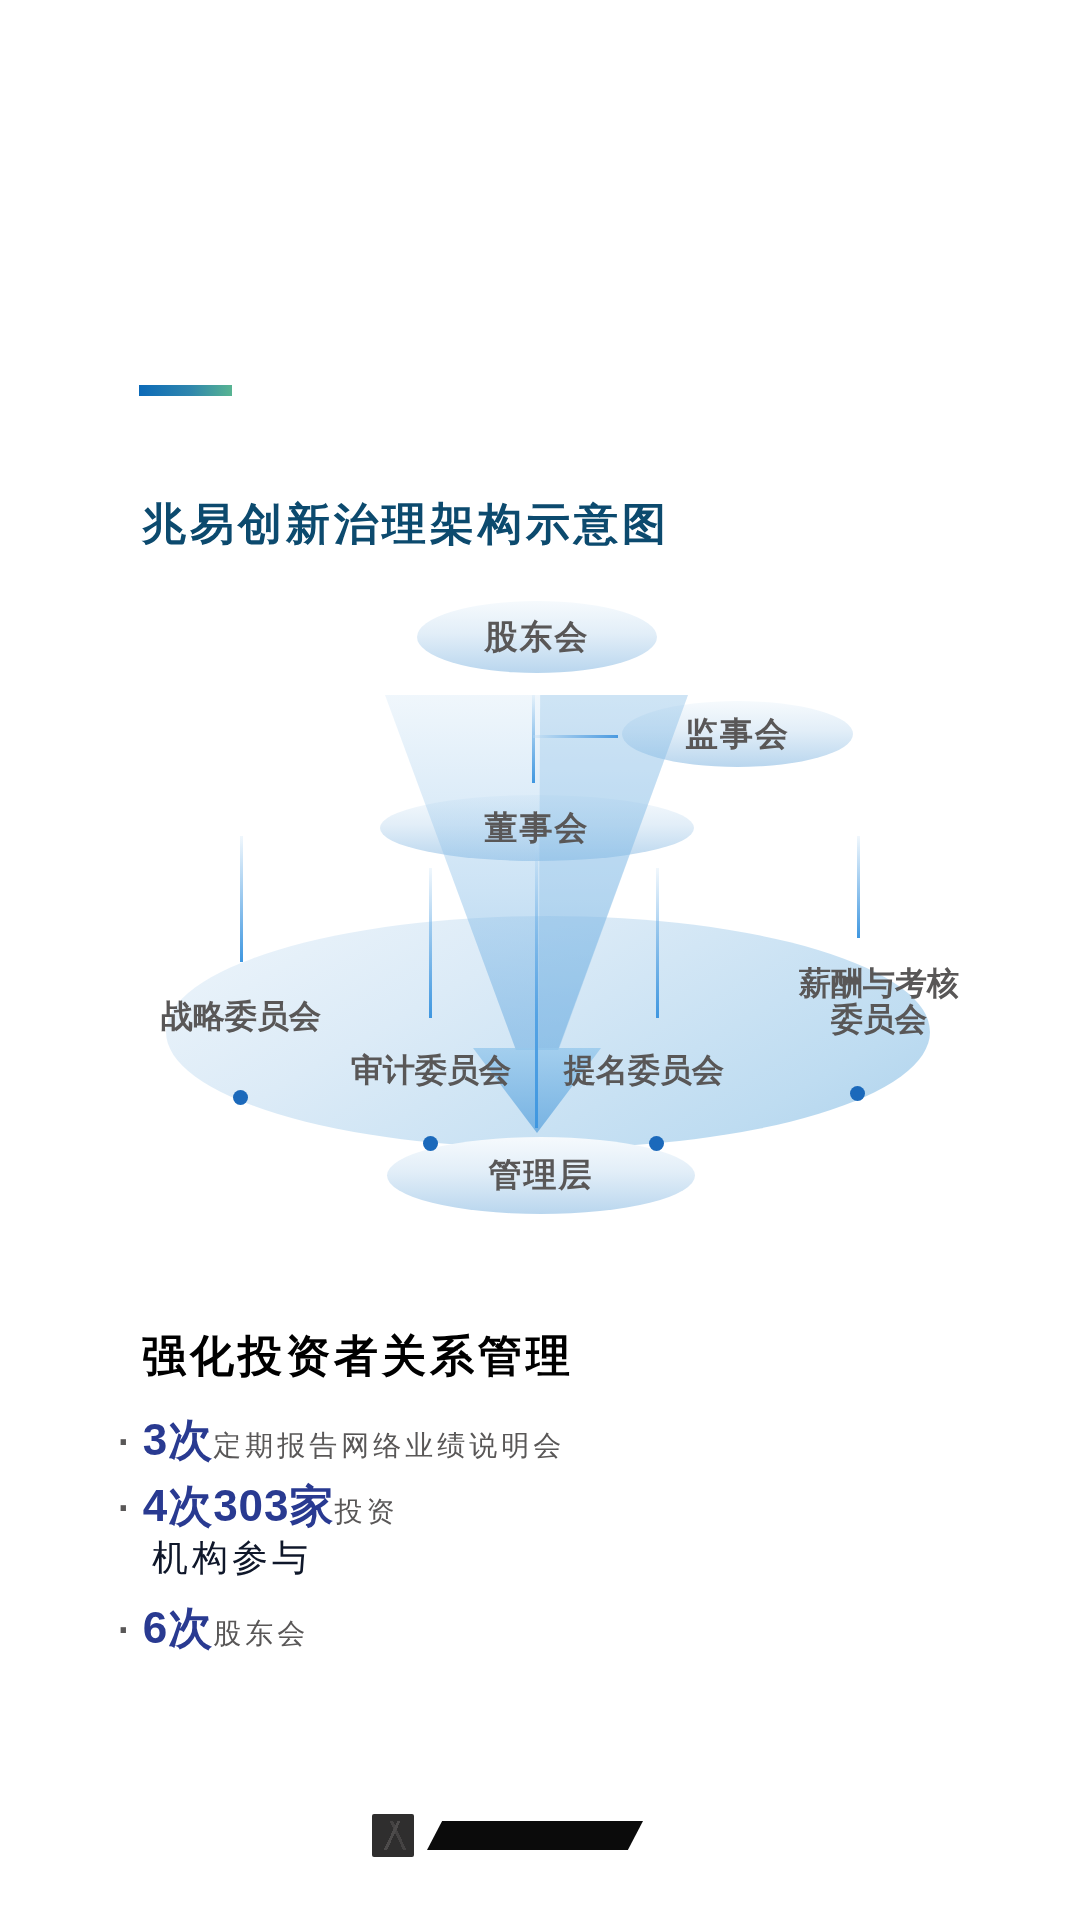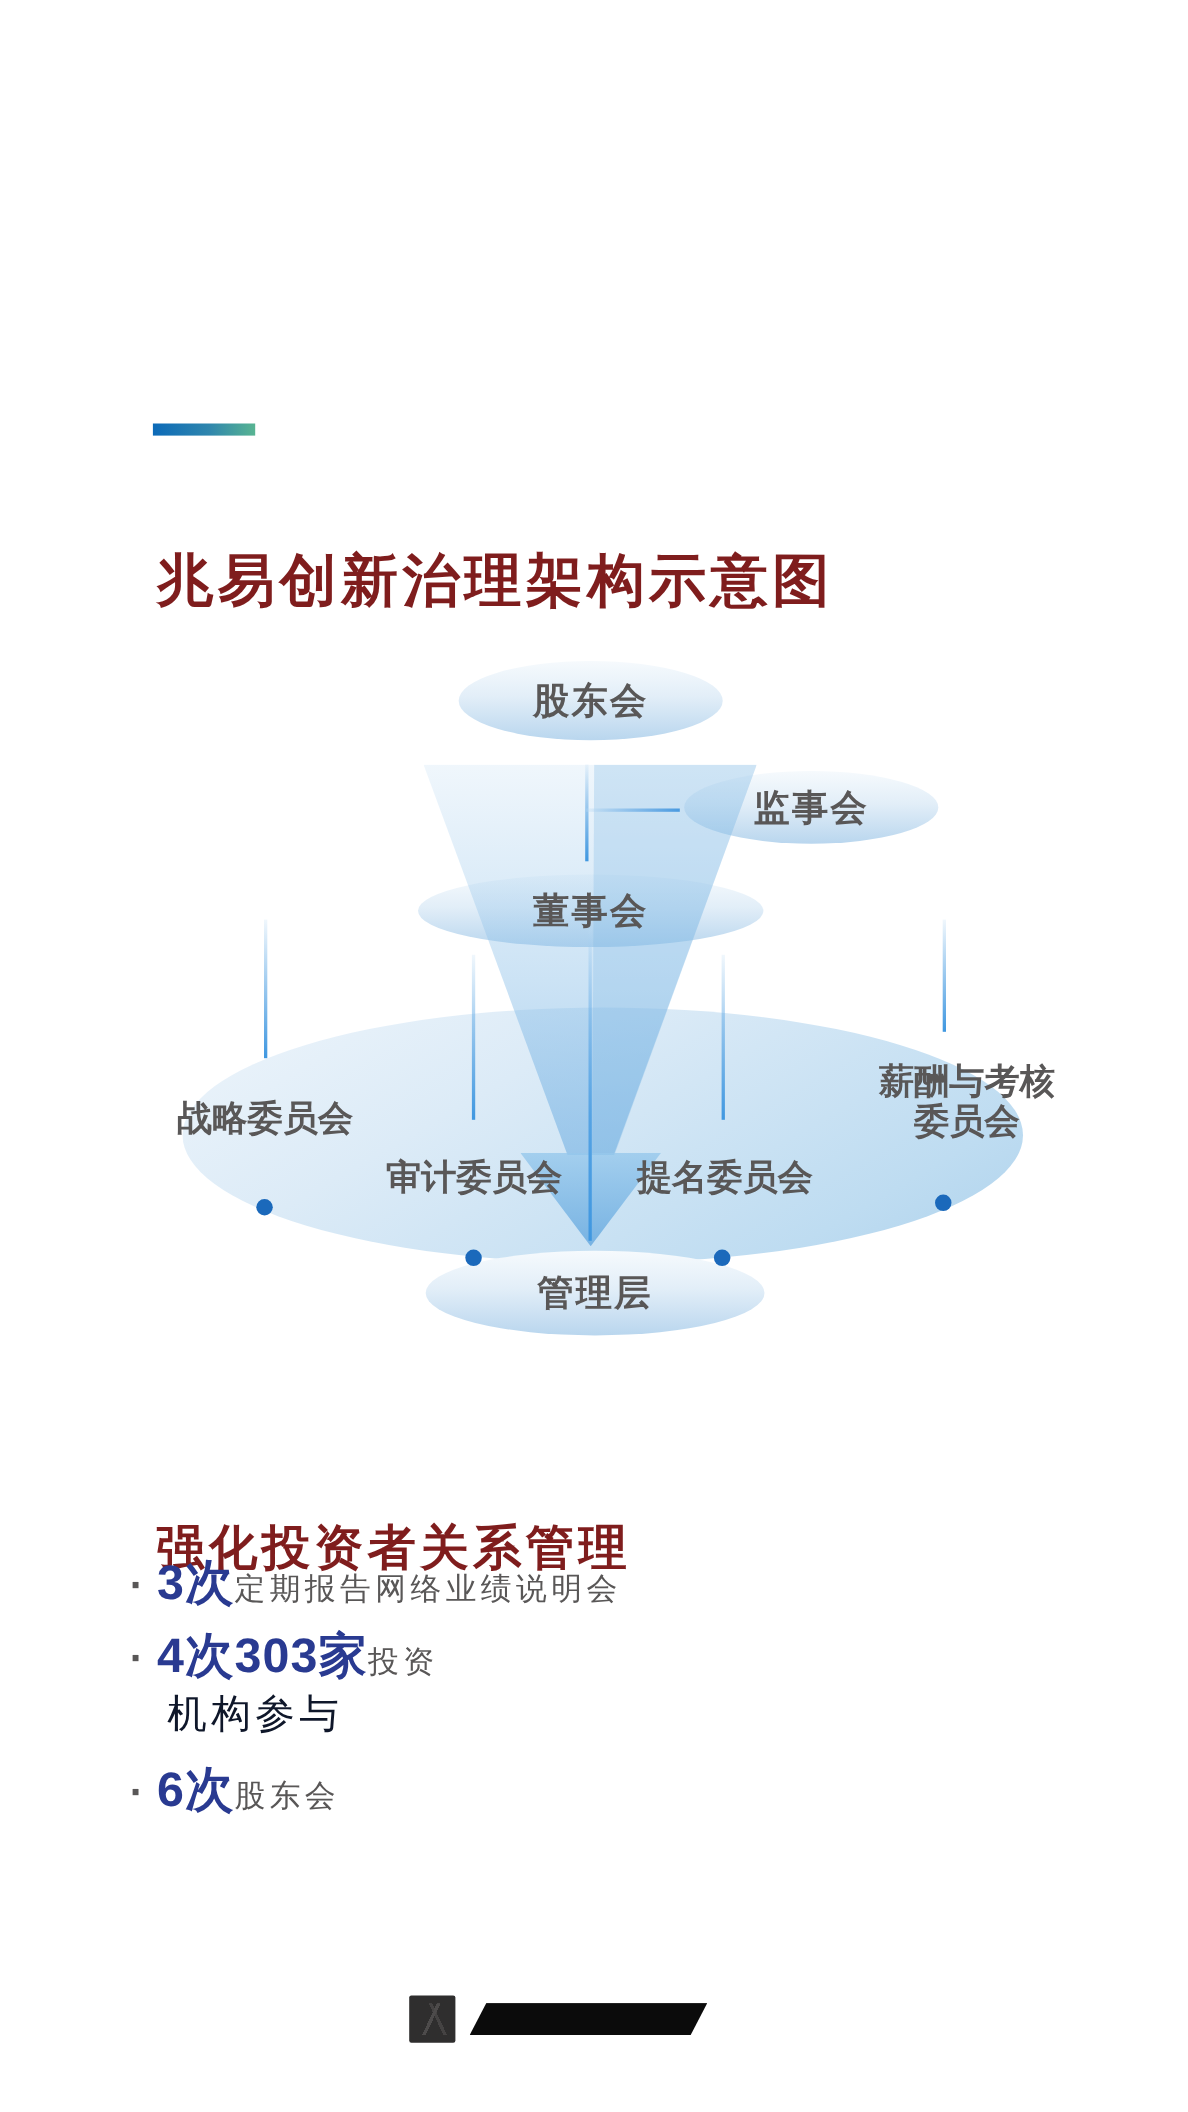--- a/index.html
+++ b/index.html
@@ -12,21 +12,21 @@
     position:absolute;left:142px;top:220px;
     font-size:62px;font-weight:900;color:#293a91;letter-spacing:8px;line-height:1;
     white-space:nowrap;
   }
   .divider{
     position:absolute;left:139px;top:385px;width:93px;height:11px;
     background:linear-gradient(90deg,#0c6ab8 0%,#2f86ad 55%,#58b492 100%);
   }
   .diagram-title{
     position:absolute;left:142px;top:500px;
-    font-size:52px;font-weight:800;color:#7f1d1d;letter-spacing:4px;line-height:1.1;
+    font-size:44px;font-weight:800;color:#0c4a6e;letter-spacing:4px;line-height:1.1;
     white-space:nowrap;
   }
   
   .ellipse{position:absolute;border-radius:50%;}
   .node-ellipse{
     background:linear-gradient(180deg,#f6fafd 0%,#e2eef8 45%,#b9d6ee 100%);
     z-index:2;
   }
   .committee-ellipse{
     left:166px;top:916px;width:764px;height:232px;
@@ -59,22 +59,22 @@
   .node-label{
     position:absolute;display:flex;align-items:center;justify-content:center;text-align:center;
     color:#595757;font-size:33px;font-weight:600;letter-spacing:2px;z-index:5;line-height:1.12;
   }
   .committee-label{
     position:absolute;display:flex;align-items:center;justify-content:center;text-align:center;
     color:#595757;font-size:32px;font-weight:600;letter-spacing:0;z-index:5;line-height:36px;
   }
   
   .section-heading{
-    position:absolute;left:142px;top:1384px;
-    font-size:44px;font-weight:800;color:#7f1d1d;letter-spacing:4px;line-height:1.1;
+    position:absolute;left:142px;top:1332px;
+    font-size:44px;font-weight:800;color:#000000;letter-spacing:4px;line-height:1.1;
     white-space:nowrap;
   }
   .bullet-row{
     position:absolute;left:118px;display:flex;align-items:baseline;white-space:nowrap;
   }
   .bullet-marker{color:#595757;font-size:38px;font-weight:700;margin-right:12px;line-height:1;}
   .bullet-num{color:#293a91;font-size:44px;font-weight:800;line-height:1.1;letter-spacing:1px;}
   .bullet-text{color:#595757;font-size:28px;font-weight:400;letter-spacing:4px;line-height:1.2;}
   .bullet-cont{
     position:absolute;left:152px;color:#0f172a;font-size:36px;font-weight:400;
@@ -130,21 +130,21 @@
     <div class="dot" style="left:649px;top:1136px;"></div>
     <div class="dot" style="left:850px;top:1086px;"></div>
 
     <div class="node-label" style="left:417px;top:601px;width:240px;height:72px;">股东会</div>
     <div class="node-label" style="left:622px;top:701px;width:231px;height:66px;">监事会</div>
     <div class="node-label" style="left:380px;top:795px;width:314px;height:66px;">董事会</div>
     <div class="node-label" style="left:387px;top:1137px;width:308px;height:77px;">管理层</div>
 
     <div class="committee-label" style="left:151px;top:996px;width:180px;height:40px;">战略委员会</div>
     <div class="committee-label" style="left:341px;top:1050px;width:180px;height:40px;">审计委员会</div>
-    <div class="committee-label" style="left:569px;top:1050px;width:180px;height:40px;">提名委员会</div>
+    <div class="committee-label" style="left:554px;top:1050px;width:180px;height:40px;">提名委员会</div>
     <div class="committee-label" style="left:786px;top:963px;width:186px;height:76px;">薪酬与考核委员会</div>
   </div>
 
   <div class="section-heading">强化投资者关系管理</div>
 
   <div class="bullet-row" style="top:1416px;">
     <span class="bullet-marker">·</span>
     <span class="bullet-num">3次</span>
     <span class="bullet-text">定期报告网络业绩说明会</span>
   </div>

